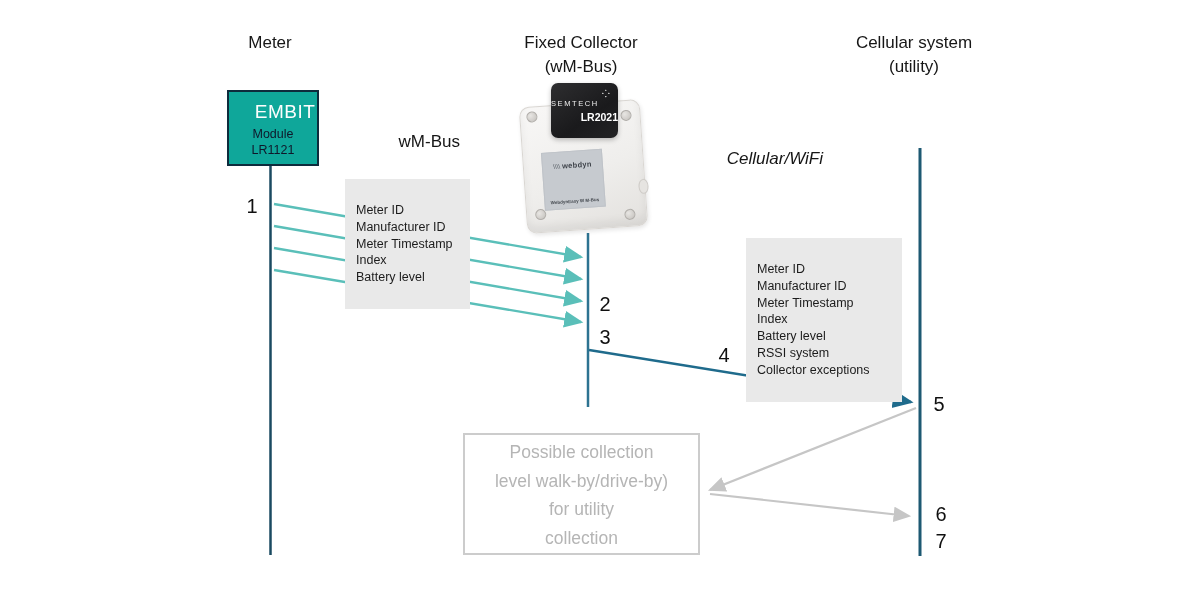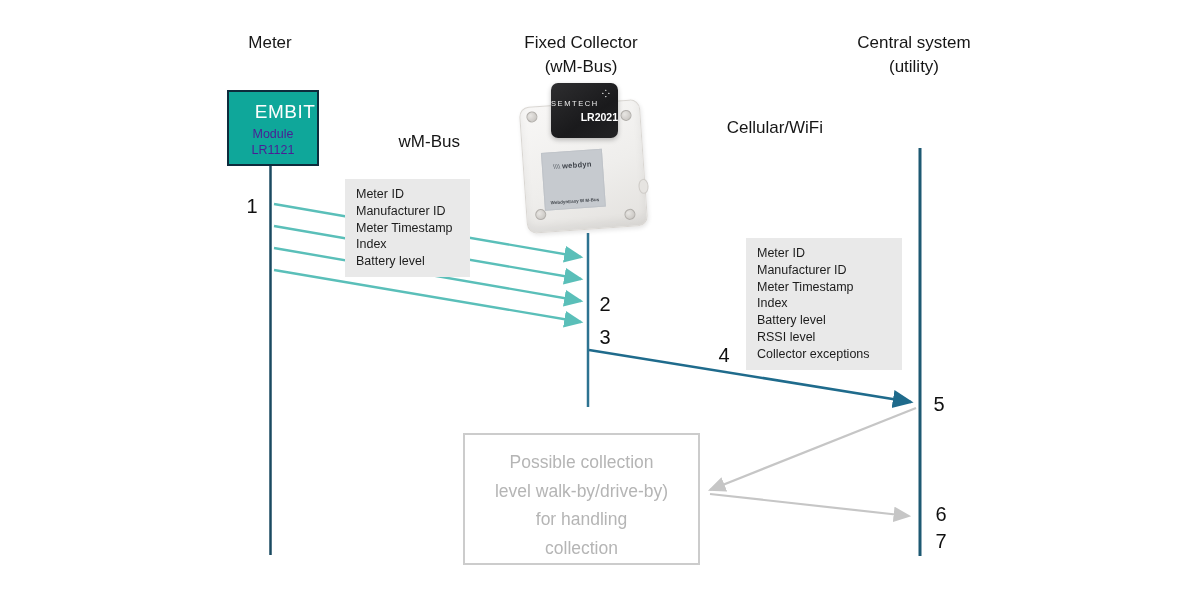--- a/index.html
+++ b/index.html
@@ -8,31 +8,31 @@
   .abs{position:absolute;}
   svg.layer{position:absolute;left:0;top:0;width:1200px;height:600px;}
 
   .hdr{font-size:17px;color:#161616;text-align:center;line-height:24px;}
   .chan{font-size:17px;color:#161616;text-align:right;}
   .num{font-size:20px;color:#101010;transform:translate(-50%,-50%);}
 
   .embit{left:227px;top:90px;width:88px;height:72px;background:#0fa79a;
          border:2px solid #0d2b3c;color:#fff;text-align:center;}
   .embit .brand{font-size:19px;letter-spacing:.5px;margin-top:9px;color:#fdfdfd;padding-left:24px;}
-  .embit .sub{font-size:12.5px;line-height:16px;color:#4c1d95;margin-top:3px;}
+  .embit .sub{font-size:12.5px;line-height:16px;color:#0f172a;margin-top:3px;}
 
   .payload{background:#e9e9e9;font-size:12.5px;line-height:16.8px;color:#1c1c1c;
-           padding:7px 11px;}
+           padding:23px 11px;}
   .payload div{white-space:nowrap;}
   .pl-left{left:345px;top:179px;width:103px;}
   .pl-right{left:746px;top:238px;width:134px;}
 
   .note{left:463px;top:433px;width:233px;height:115px;border:2px solid #cccccc;
         color:#b5b5b5;font-size:17.5px;line-height:28.5px;text-align:center;
-        padding-top:13px;}
+        padding-top:3px;}
 
   
   .device{left:523px;top:103px;width:121px;height:127px;transform:rotate(-4deg);}
   .device .body{position:absolute;inset:0;border-radius:10px;
         background:linear-gradient(160deg,#f8f7f6 0%,#efeeec 55%,#e3e1de 100%);
         border:1px solid #d9d6d2;
         box-shadow:inset 0 -6px 8px rgba(0,0,0,.06), 1px 2px 4px rgba(0,0,0,.10);}
   .screw{position:absolute;width:9px;height:9px;border-radius:50%;
         background:radial-gradient(circle at 35% 35%,#e8e6e3,#c2bfbb);
         border:1px solid #b1aeaa;}
@@ -89,26 +89,26 @@
   </svg>
 
   <div class="abs hdr" style="left:200px;top:31px;width:140px;">
     <div>Meter</div>
   </div>
   <div class="abs hdr" style="left:491px;top:31px;width:180px;">
     <div>Fixed Collector</div>
     <div>(wM-Bus)</div>
   </div>
   <div class="abs hdr" style="left:824px;top:31px;width:180px;">
-    <div>Central system</div>
+    <div>Cellular system</div>
     <div>(utility)</div>
   </div>
 
   <div class="abs chan" style="left:360px;top:132px;width:100px;">wM-Bus</div>
-  <div class="abs chan" style="left:701px;top:118px;width:122px;">Cellular/WiFi</div>
+  <div class="abs chan" style="left:701px;top:149px;width:122px;font-style:italic;">Cellular/WiFi</div>
 
   <div class="abs embit">
     <div class="brand">EMBIT</div>
     <div class="sub">
       <div>Module</div>
       <div>LR1121</div>
     </div>
   </div>
 
   <div class="abs device">
@@ -139,32 +139,32 @@
     <div>Meter Timestamp</div>
     <div>Index</div>
     <div>Battery level</div>
   </div>
   <div class="abs payload pl-right">
     <div>Meter ID</div>
     <div>Manufacturer ID</div>
     <div>Meter Timestamp</div>
     <div>Index</div>
     <div>Battery level</div>
-    <div>RSSI level</div>
+    <div>RSSI system</div>
     <div>Collector exceptions</div>
   </div>
 
   <div class="abs num" style="left:252px;top:206px;">1</div>
   <div class="abs num" style="left:605px;top:304px;">2</div>
   <div class="abs num" style="left:605px;top:337px;">3</div>
   <div class="abs num" style="left:724px;top:355px;">4</div>
   <div class="abs num" style="left:939px;top:404px;">5</div>
   <div class="abs num" style="left:941px;top:514px;">6</div>
   <div class="abs num" style="left:941px;top:541px;">7</div>
 
   <div class="abs note">
     <div>Possible collection</div>
     <div>level walk-by/drive-by)</div>
-    <div>for handling</div>
+    <div>for utility</div>
     <div>collection</div>
   </div>
 
 </div>
 
 </body></html>

